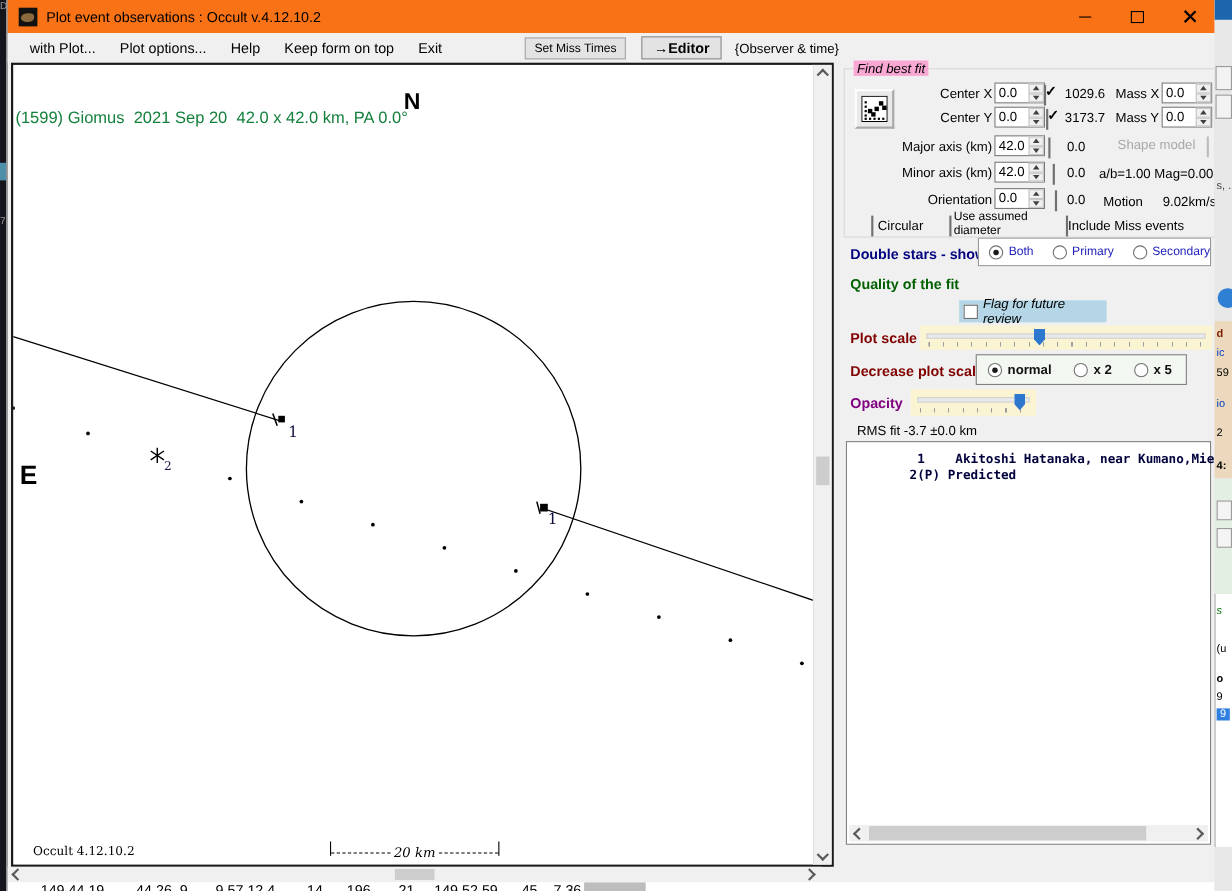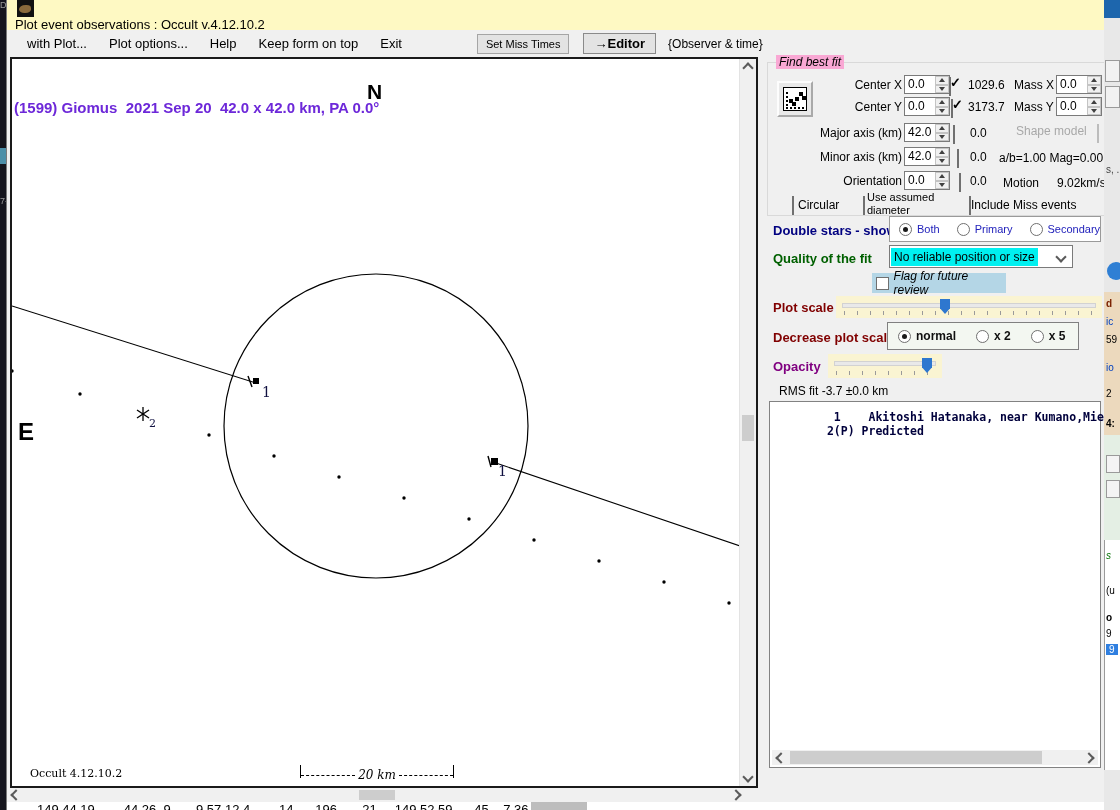--- a/index.html
+++ b/index.html
@@ -4,39 +4,39 @@
 <style>
   html,body{margin:0;padding:0;width:1120px;height:810px;overflow:hidden;
     font-family:"Liberation Sans",sans-serif;background:#f0f0f0;}
   .abs{position:absolute;}
   #screen{position:relative;width:1120px;height:810px;}
   
   #bg-left{left:0;top:0;width:6px;height:810px;background:#15151d;overflow:hidden;color:#9a9a9a;font-size:9px;}
   #bg-right{left:1104px;top:0;width:16px;height:810px;background:#e8e8e8;overflow:hidden;font-size:10px;}
   
   #app{left:6px;top:0;width:1098px;height:810px;background:#f0f0f0;border-left:1px solid #7a7a7a;box-sizing:border-box;}
-  #titlebar{left:0;top:0;width:1098px;height:30px;background:#fef9c3;display:flex;flex-direction:column;}
+  #titlebar{left:0;top:0;width:1098px;height:30px;background:#f97316;display:flex;align-items:center;}
   #title-text{font-size:13px;color:#000;margin-left:8px;}
   #appicon{width:17px;height:17px;margin-left:10px;background:#111;position:relative;flex:0 0 auto;}
   #appicon::after{content:"";position:absolute;left:2px;top:5px;width:12px;height:8px;background:#8a6a3c;border-radius:60% 40% 50% 50%;}
   .wbtn{width:30px;height:22px;display:flex;align-items:center;justify-content:center;}
   .glyph-min{width:11px;height:0;border-top:1px solid #000;display:block;}
   .glyph-max{width:10px;height:9px;border:1px solid #000;display:block;}
   .glyph-close{position:relative;width:12px;height:12px;display:block;}
   .glyph-close::before,.glyph-close::after{content:"";position:absolute;left:5px;top:-1px;width:1.5px;height:14px;background:#000;}
   .glyph-close::before{transform:rotate(45deg);}
   .glyph-close::after{transform:rotate(-45deg);}
   #menubar{left:0;top:30px;width:1098px;height:27px;background:#f0f0f0;display:flex;align-items:center;font-size:13px;}
   .menu-item{margin:0 11px;white-space:nowrap;}
   .toolbtn{background:#e3e3e3;border:1px solid #a5a5a5;font-size:11px;padding:3px 8px;margin-left:14px;white-space:nowrap;}
   #editor-btn{font-size:13px;font-weight:bold;border:1px solid #8a8a8a;padding:2px 10px;}
   #observer-lbl{font-size:12px;margin-left:12px;}
   
   #plot-panel{left:3px;top:57px;width:748px;height:731px;background:#fff;border:2px solid #1a1a1a;box-sizing:border-box;}
-  #plot-title{left:2px;top:1px;font-weight:bold;font-size:15px;line-height:19px;white-space:pre;color:#6d28d9;}
+  #plot-title{left:2px;top:1px;font-weight:normal;font-size:15px;line-height:19px;white-space:pre;color:#15803d;}
   #plot-version{left:18px;top:708px;font-family:"DejaVu Serif",serif;font-size:11px;}
   #scalebar{left:288px;top:706px;width:152px;height:13px;display:flex;align-items:flex-end;border-left:1px solid #000;border-right:1px solid #000;}
   #scalebar .dash{flex:1;border-bottom:1px dashed #000;margin-bottom:2px;height:0;}
   #scalebar .sb-lbl{font-family:"DejaVu Serif",serif;font-style:italic;font-size:12px;margin:0 3px;position:relative;top:4px;white-space:nowrap;}
   
   .scroll{background:#f0f0f0;}
   .sthumb{background:#cdcdcd;}
   .chev{display:block;width:6px;height:6px;border-left:2px solid #5a5a5a;border-bottom:2px solid #5a5a5a;}
   .chev.up{transform:rotate(135deg);}
   .chev.down{transform:rotate(-45deg);}
@@ -364,25 +364,20 @@
             <span class="radio"></span>
             <span class="blue-sm">Primary</span>
           </span>
         <span class="radio-row">
             <span class="radio"></span>
             <span class="blue-sm">Secondary</span>
           </span>
       </div>
 
       <span class="abs green-lbl" style="left:10px;top:193px;">Quality of the fit</span>
-      <div id="quality-dd" class="abs" style="left:126px;top:187px;width:184px;height:23px;">
-        <span class="selval">No reliable position or size</span>
-        <span style="flex:1;"></span>
-        <span class="chev down" style="margin-right:7px;"></span>
-      </div>
 
       <div id="flag-box" class="abs" style="left:109px;top:215px;width:134px;height:20px;">
         <span class="cb"></span>
         <span class="flbl">Flag for future review</span>
       </div>
 
       <span class="abs maroon-lbl" style="left:10px;top:242px;">Plot scale</span>
       <div class="abs slider" style="left:73px;top:238px;width:266px;height:22px;">
         <span class="groove"></span>
         <span class="ticks"></span>

